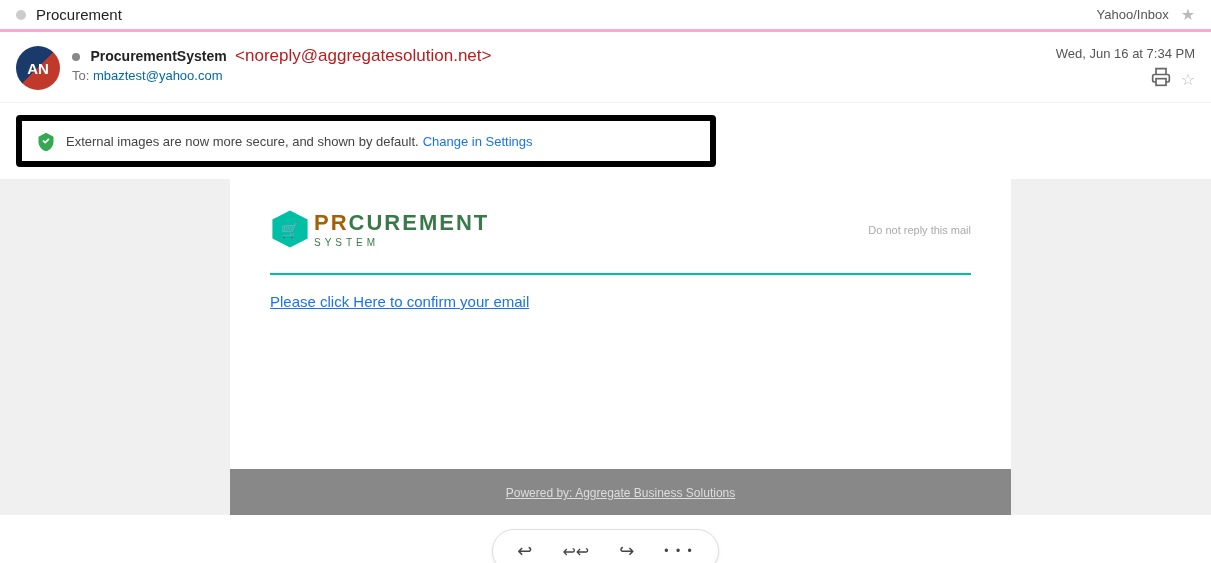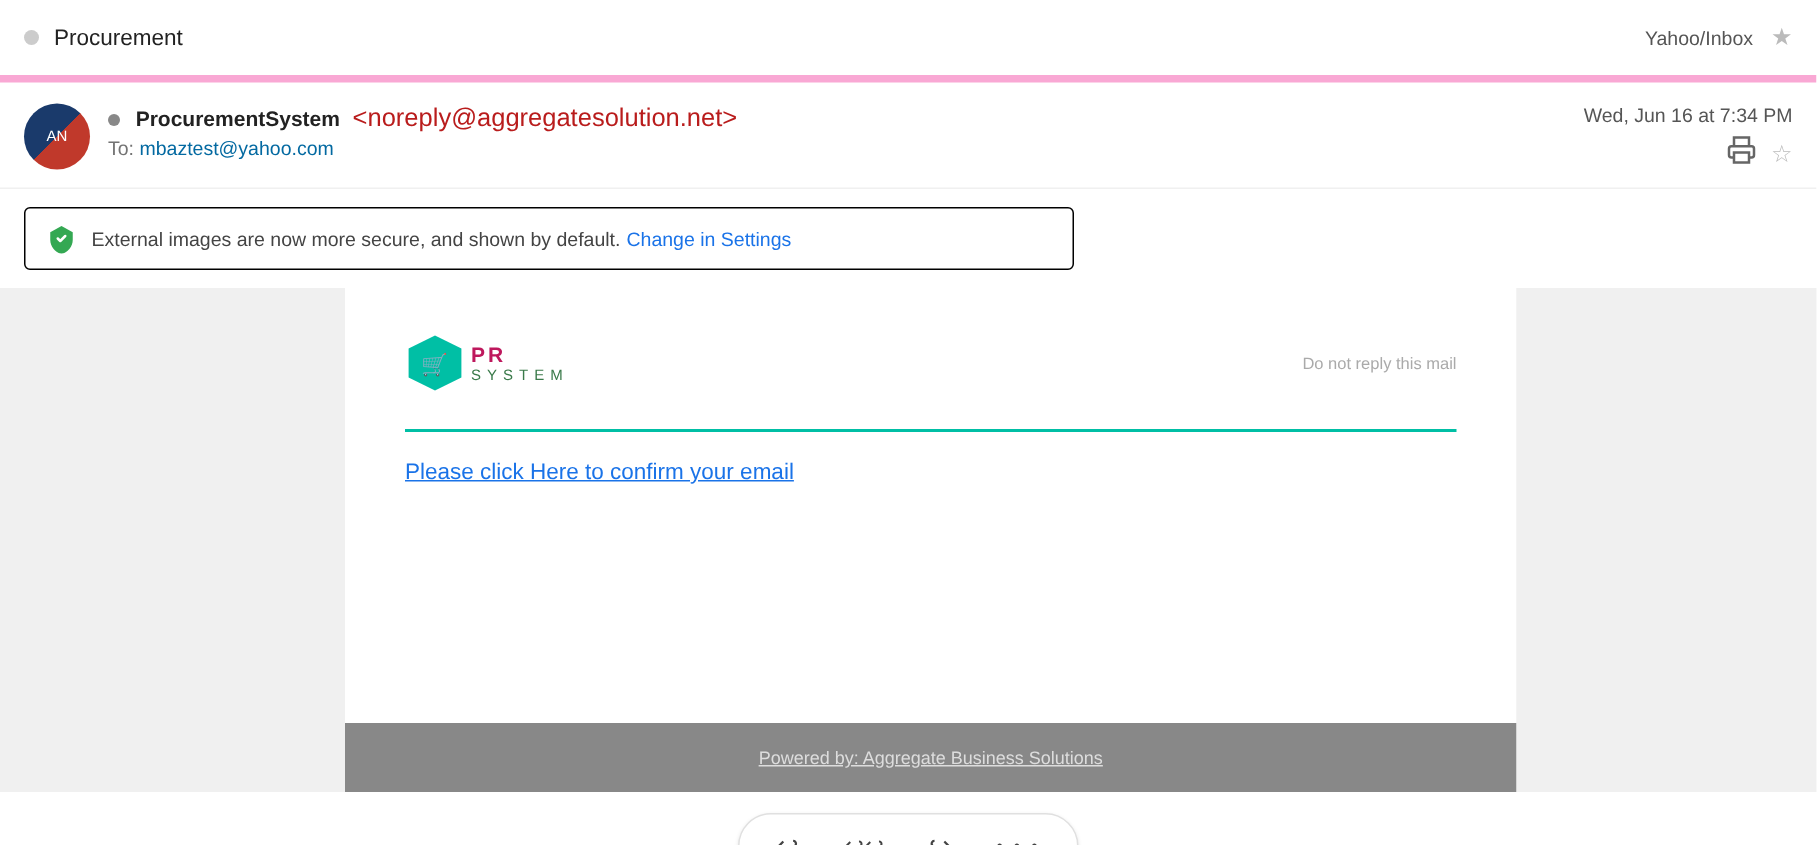--- a/index.html
+++ b/index.html
@@ -9,22 +9,22 @@
       width: 1211px;
       min-height: 563px;
       overflow: hidden;
     }
 
     
     .top-bar {
       display: flex;
       align-items: center;
       padding: 8px 16px;
-      border-bottom: 5px solid #f9a8d4;
-      height: 55px;
+      border-bottom: 3px solid #f9a8d4;
+      height: 32px;
     }
     .top-bar-dot {
       width: 10px;
       height: 10px;
       background: #ccc;
       border-radius: 50%;
       margin-right: 10px;
     }
     .top-bar-title {
       font-size: 15px;
@@ -61,22 +61,22 @@
       justify-content: center;
       font-size: 13px;
       font-weight: bold;
       color: #fff;
       flex-shrink: 0;
       margin-right: 12px;
       overflow: hidden;
       position: relative;
     }
     .avatar-text {
-      font-size: 10px;
-      font-weight: normal;
+      font-size: 15px;
+      font-weight: bold;
       color: #fff;
       z-index: 1;
     }
     .sender-info {
       flex: 1;
     }
     .sender-dot {
       display: inline-block;
       width: 8px;
       height: 8px;
@@ -129,21 +129,21 @@
       font-size: 16px;
       color: #bbb;
     }
 
     
     .security-notice {
       display: flex;
       align-items: center;
       margin: 12px 16px;
       padding: 10px 14px;
-      border: 1px solid #000000;
+      border: 6px solid #000000;
       border-radius: 4px;
       background: #fff;
       font-size: 13px;
       color: #444;
       width: calc(100% - 32px);
       max-width: 700px;
     }
     .shield-icon {
       width: 20px;
       height: 20px;
@@ -335,21 +335,22 @@
   <div class="email-content">
     
     <div class="logo-area">
       <div class="logo-text-wrapper">
         <svg class="logo-hex" viewBox="0 0 50 50">
           <polygon points="25,2 47,13 47,37 25,48 3,37 3,13" fill="#00bfa5"></polygon>
           <text x="50%" y="55%" text-anchor="middle" dominant-baseline="middle" fill="white" font-size="18" font-weight="bold">🛒</text>
         </svg>
         <div>
           <div style="display:flex; align-items:baseline; gap:0;">
-            <span style="font-size:14px; font-weight:700; color:#be185d; letter-spacing:2px; text-transform:uppercase;">PR</span>
+            <span style="font-size:22px; font-weight:700; color:#a16207; letter-spacing:2px; text-transform:uppercase;">PR</span>
+            <span style="font-size:22px; font-weight:700; color:#3a7a4a; letter-spacing:2px; text-transform:uppercase;">CUREMENT</span>
           </div>
           <div class="logo-sub">SYSTEM</div>
         </div>
       </div>
       <div class="logo-group">
         <span class="do-not-reply">Do not reply this mail</span>
       </div>
     </div>
 
     

